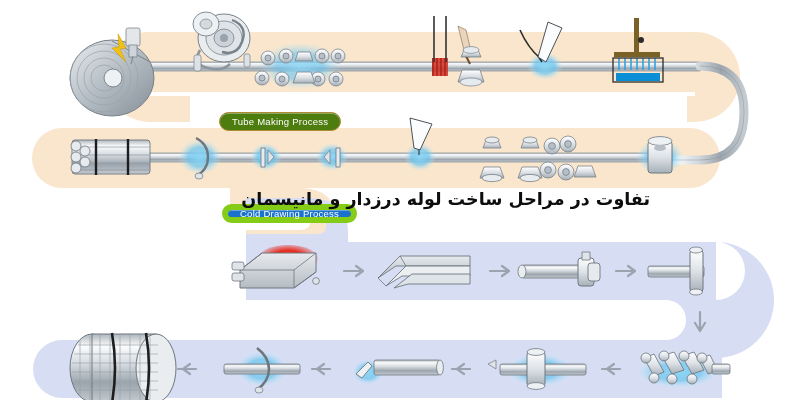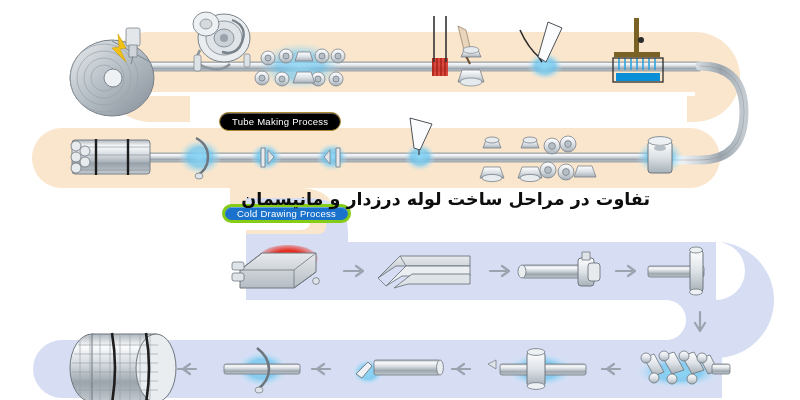--- a/index.html
+++ b/index.html
@@ -20,28 +20,28 @@
     font-size:9.5px;
     letter-spacing:.25px;
     white-space:nowrap;
     padding:0 12px;
     height:19px;
     box-sizing:border-box;
     user-select:none;
   }
   #badge-tube{
     left:219px;top:112px;
-    background:#000000;
+    background:#4d7c0f;
     border:1px solid #b08a33;
     box-shadow:inset 0 1px 0 rgba(255,255,255,.35);
   }
   #badge-cold{
     left:222px;top:204px;
     background:#1a72cc;
-    border:3px solid #84cc16;
+    border:6px solid #84cc16;
     box-shadow:inset 0 1px 0 rgba(255,255,255,.35);
   }
 
   
   #title-fa{
     position:absolute;
     left:330px;top:191px;
     width:320px;
     text-align:left;
     direction:rtl;

